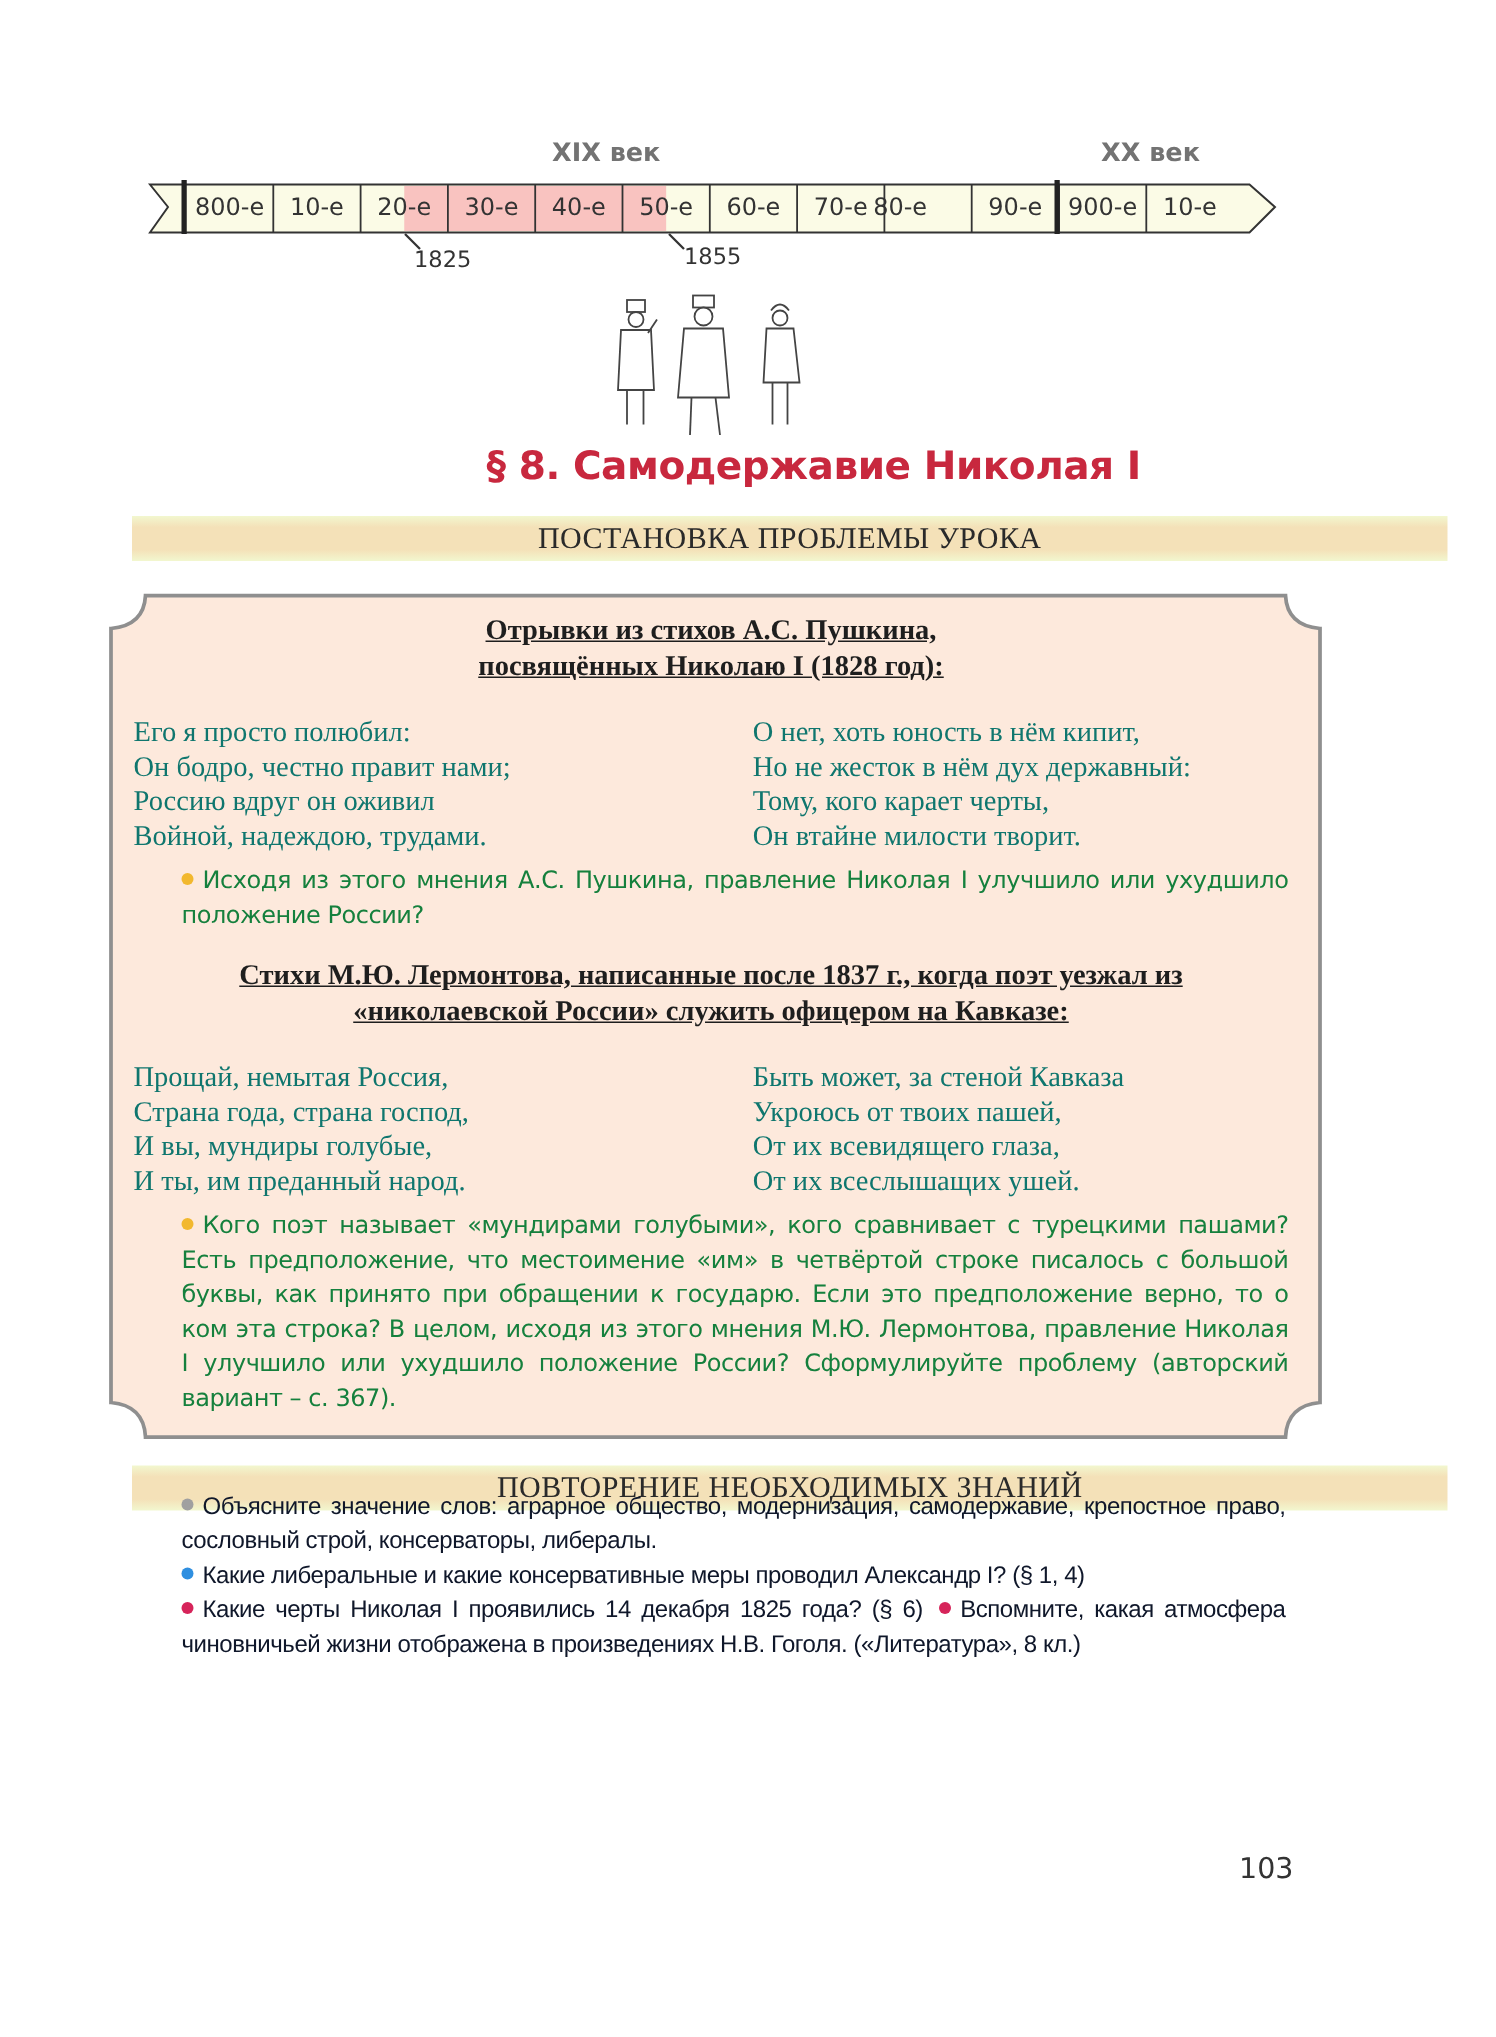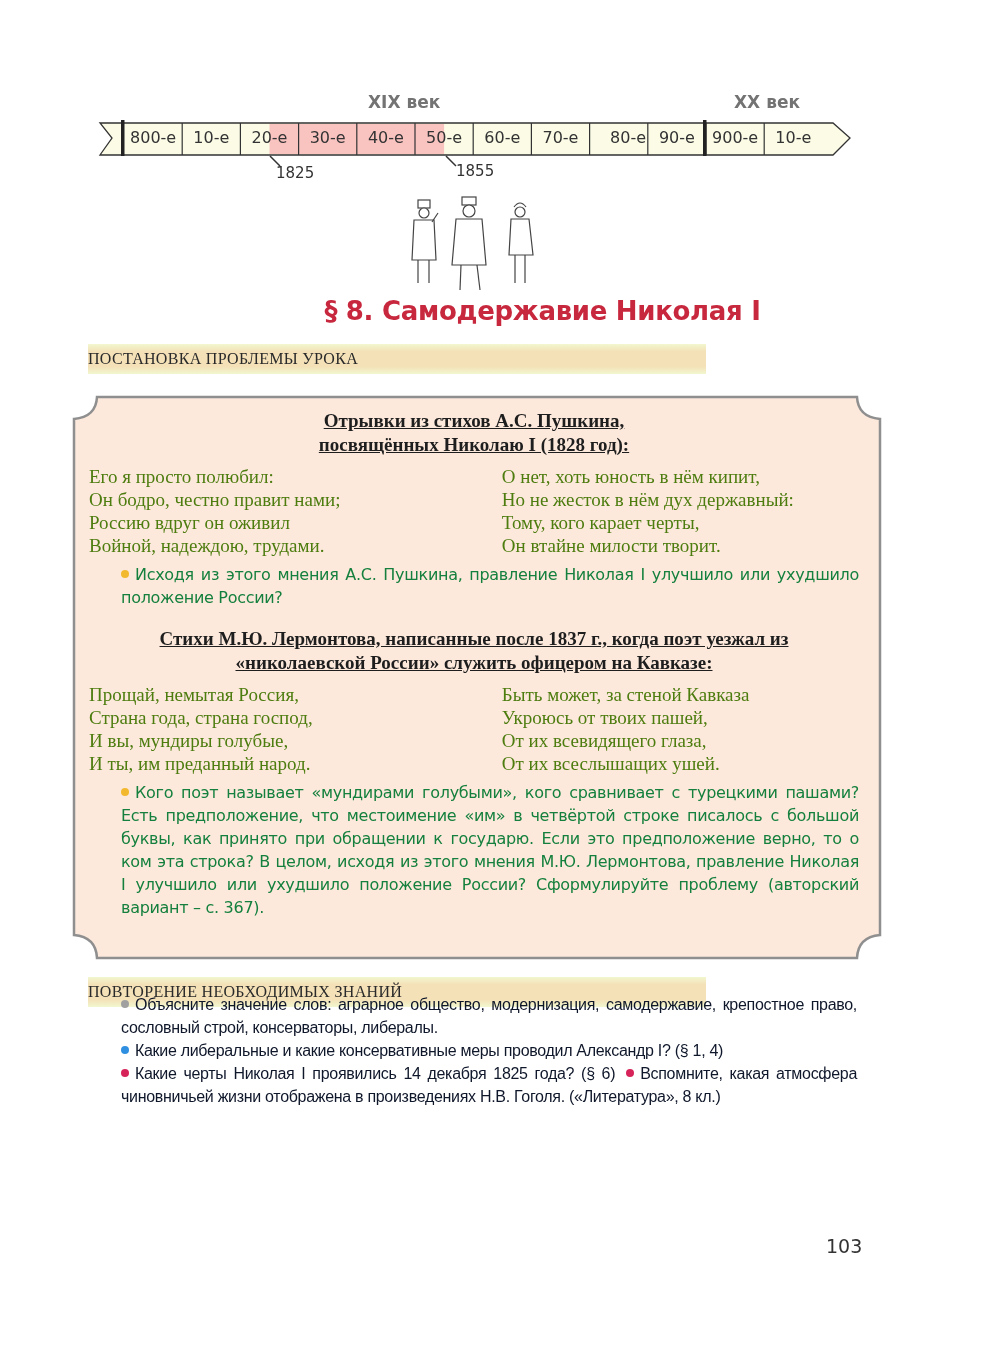--- a/index.html
+++ b/index.html
@@ -11,28 +11,28 @@
   #tl-bar { position: absolute; left: 0; top: 30px; width: 755px; height: 36px; }
   .tl-cell { position: absolute; top: 33px; height: 40px; line-height: 30px; font-family: "DejaVu Sans", sans-serif; font-size: 16px; color: #333; text-align: center; }
   .year-mark { position: absolute; font-family: "DejaVu Sans", sans-serif; font-size: 15px; color: #333; }
 
   
   #figures { position: absolute; left: 400px; top: 195px; width: 140px; height: 100px; }
 
   
   #page-title { position: absolute; left: 0; width: 997px; top: 296px; text-align: center; font-family: "DejaVu Sans", sans-serif; font-weight: bold; font-size: 26px; color: #c8283e; letter-spacing: -0.3px; margin-left: 44px; }
 
-  .band { position: absolute; left: 88px; width: 618px; height: 30px; background: linear-gradient(to bottom, #f2f7cf 0%, #f4e1b8 25%, #f4e1b8 75%, #f2f7cf 100%); font-family: "Liberation Serif", serif; font-size: 16px; line-height: 30px; color: #2a2a2a; letter-spacing: 0.3px; }
+  .band { position: absolute; left: 88px; width: 877px; height: 30px; background: linear-gradient(to bottom, #f2f7cf 0%, #f4e1b8 25%, #f4e1b8 75%, #f2f7cf 100%); text-align: center; font-family: "Liberation Serif", serif; font-size: 20px; line-height: 30px; color: #2a2a2a; letter-spacing: 0.3px; }
 
   
   #problem-box { position: absolute; left: 72px; top: 395px; width: 810px; height: 565px; }
   #problem-box svg.frame { position: absolute; left: 0; top: 0; }
   .box-content { position: absolute; left: 17px; top: 12px; width: 770px; }
   .subhead { font-family: "Liberation Serif", serif; font-weight: bold; font-size: 19px; text-align: center; line-height: 24px; color: #1e1e1e; text-decoration: underline; }
-  .poem { display: flex; font-family: "Liberation Serif", serif; font-size: 19px; line-height: 23px; color: #4d7c0f; margin-top: 8px; }
+  .poem { display: flex; font-family: "Liberation Serif", serif; font-size: 19px; line-height: 23px; color: #0f766e; margin-top: 20px; }
   .poem .col { width: 416px; }
   .poem .col.right { width: 360px; }
   .question { font-family: "DejaVu Sans", sans-serif; font-size: 16px; line-height: 23px; color: #15803d; margin-left: 32px; margin-top: 6px; text-align: justify; letter-spacing: -0.3px; }
   .bullet { display: inline-block; width: 8px; height: 8px; border-radius: 50%; margin-right: 6px; vertical-align: 2px; }
 
   
   #review { position: absolute; left: 121px; top: 993px; width: 736px; font-family: Liberation Sans, sans-serif; font-size: 16px; line-height: 23px; color: #0f172a; text-align: justify; letter-spacing: -0.3px; }
   #review p { margin: 0; }
 
   #page-number { position: absolute; left: 826px; top: 1235px; font-family: "DejaVu Sans", sans-serif; font-size: 19px; color: #333; }
@@ -66,21 +66,21 @@
   </svg>
   <div id="tl-cells">
       <div class="tl-cell" style="left: 26px; width: 58.2px;">800-е</div>
       <div class="tl-cell" style="left: 84.2px; width: 58.2px;">10-е</div>
       <div class="tl-cell" style="left: 142.4px; width: 58.2px;">20-е</div>
       <div class="tl-cell" style="left: 200.6px; width: 58.2px;">30-е</div>
       <div class="tl-cell" style="left: 258.8px; width: 58.2px;">40-е</div>
       <div class="tl-cell" style="left: 317px; width: 58.2px;">50-е</div>
       <div class="tl-cell" style="left: 375.2px; width: 58.2px;">60-е</div>
       <div class="tl-cell" style="left: 433.4px; width: 58.2px;">70-е</div>
-      <div class="tl-cell" style="left: 501px; width: 58.2px; border-radius: 13px;">80-е</div>
+      <div class="tl-cell" style="left: 473px; width: 58.2px; border-radius: 13px;">80-е</div>
       <div class="tl-cell" style="left: 549.8px; width: 58.2px;">90-е</div>
       <div class="tl-cell" style="left: 608px; width: 58.2px;">900-е</div>
       <div class="tl-cell" style="left: 666.2px; width: 58.2px;">10-е</div>
     </div>
   <svg style="position:absolute;left:0;top:62px;" width="760" height="20">
     <line x1="172" y1="4" x2="182" y2="14" stroke="#333" stroke-width="1.5"></line>
     <line x1="348" y1="4" x2="358" y2="14" stroke="#333" stroke-width="1.5"></line>
   </svg>
   <div class="year-mark" style="left:178px;top:74px;">1825</div>
   <div class="year-mark" style="left:358px;top:72px;">1855</div>

